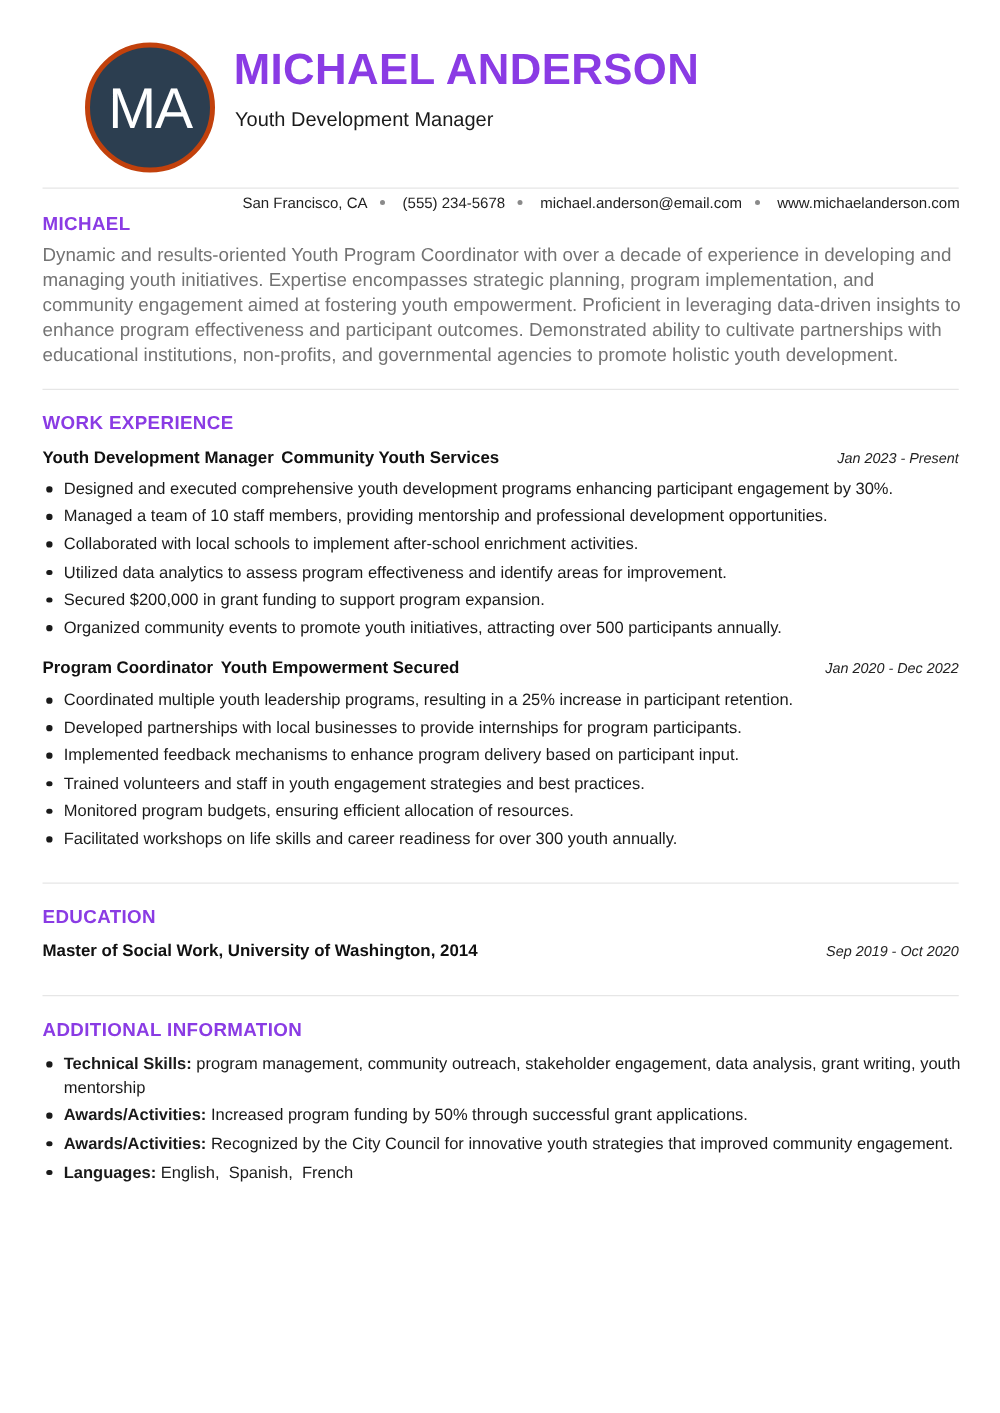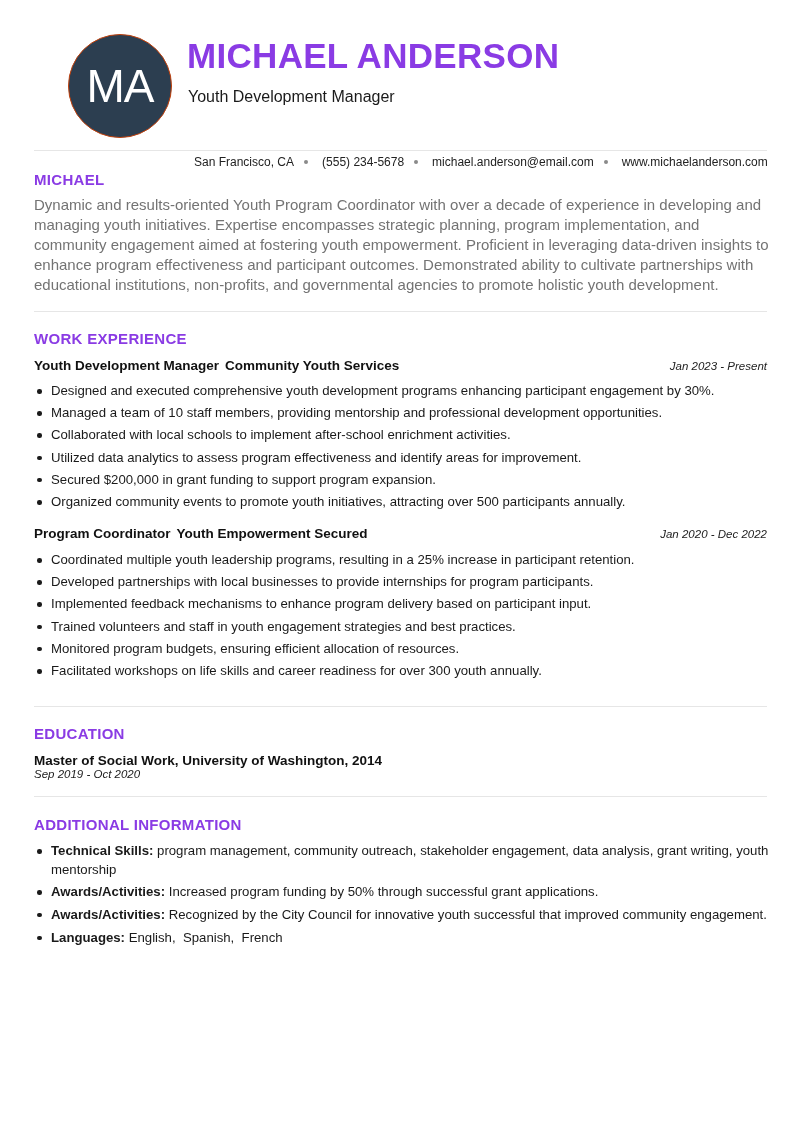--- a/index.html
+++ b/index.html
@@ -10,21 +10,21 @@
       position: relative;
       overflow: hidden;
     }
     .page { position: relative; width: 800px; height: 1130px; padding: 0 33px 0 34px; }
 
     
     .header { position: relative; height: 151px; }
     .avatar {
       position: absolute; left: 34px; top: 34px;
       width: 104px; height: 104px; border-radius: 50%;
-      background: #2c3e50; border: 1px solid #c2410c;
+      background: #2c3e50; border: 4px solid #c2410c;
       display: flex; align-items: center; justify-content: center;
     }
     .avatar-initials {
       color: #ffffff; font-size: 46px; font-weight: 400; letter-spacing: -1px;
       font-family: "Liberation Sans", sans-serif;
     }
     .name {
       position: absolute; left: 153px; top: 36px;
       font-size: 35px; font-weight: 700; color: #8a3be4; letter-spacing: 0.3px;
       white-space: nowrap;
@@ -131,28 +131,28 @@
     <li>Developed partnerships with local businesses to provide internships for program participants.</li>
     <li>Implemented feedback mechanisms to enhance program delivery based on participant input.</li>
     <li>Trained volunteers and staff in youth engagement strategies and best practices.</li>
     <li>Monitored program budgets, ensuring efficient allocation of resources.</li>
     <li>Facilitated workshops on life skills and career readiness for over 300 youth annually.</li>
   </ul>
 
   <div class="divider" style="top:706px;"></div>
 
   <div class="section-title" style="top:725px;">EDUCATION</div>
-  <div class="job-head" style="top:753px;flex-direction:column;">
+  <div class="job-head" style="top:753px;">
     <div class="job-role">Master of Social Work, University of Washington, 2014</div>
     <div class="job-dates">Sep 2019 - Oct 2020</div>
   </div>
 
   <div class="divider" style="top:796px;"></div>
 
   <div class="section-title" style="top:816px;">ADDITIONAL INFORMATION</div>
   <ul class="bullets info" style="top:841px;">
     <li><span class="label-bold">Technical Skills:</span> <span>program management, community outreach, stakeholder engagement, data analysis, grant writing, youth mentorship</span></li>
     <li><span class="label-bold">Awards/Activities:</span> <span>Increased program funding by 50% through successful grant applications.</span></li>
-    <li><span class="label-bold">Awards/Activities:</span> <span>Recognized by the City Council for innovative youth successful that improved community engagement.</span></li>
+    <li><span class="label-bold">Awards/Activities:</span> <span>Recognized by the City Council for innovative youth strategies that improved community engagement.</span></li>
     <li style="margin-top:4px;"><span class="label-bold">Languages:</span> <span style="white-space:pre;">English,  Spanish,  French</span></li>
   </ul>
 
 </div>
 
 </body></html>

